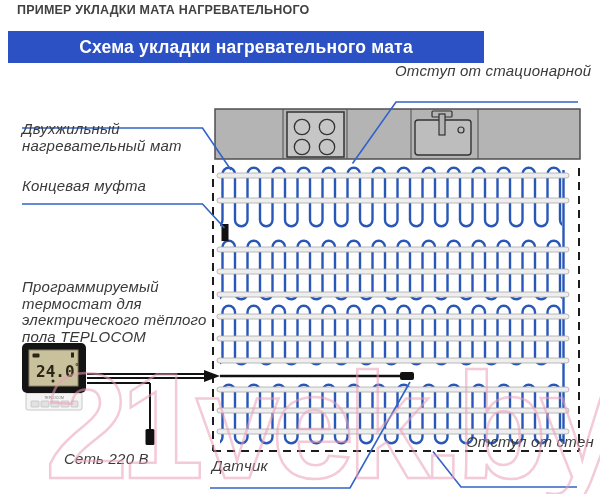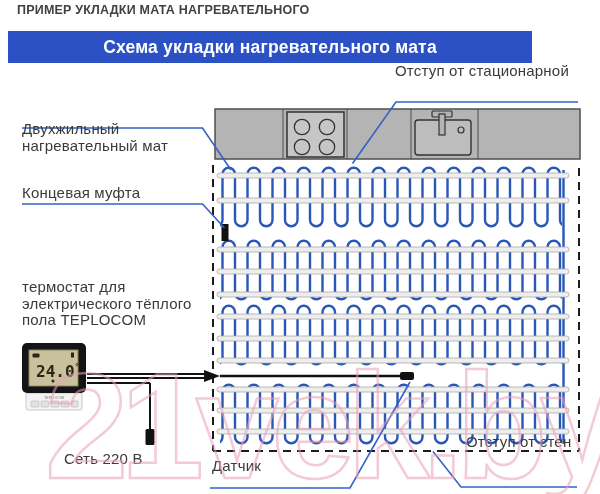--- a/index.html
+++ b/index.html
@@ -1,26 +1,26 @@
 <!DOCTYPE html>
 <html><head>
 <meta charset="utf-8">
 <style>
   html,body{margin:0;padding:0;}
   body{width:600px;height:494px;position:relative;overflow:hidden;background:#ffffff;
        font-family:"Liberation Sans", sans-serif;}
   .page-title{position:absolute;left:4px;top:3px;font-size:12.5px;font-weight:bold;
               color:#414141;letter-spacing:.2px;padding-left:13px;}
-  .banner{position:absolute;left:8px;top:31px;width:524px;height:32px;background:#2b51c4;
+  .banner{position:absolute;left:8px;top:31px;width:476px;height:32px;background:#2b51c4;
           display:flex;align-items:center;justify-content:center;}
   .banner-title{color:#ffffff;font-weight:bold;font-size:17.5px;letter-spacing:.2px;}
   .diagram-svg{position:absolute;left:0;top:0;width:600px;height:494px;}
-  .lbl{position:absolute;font-size:15px;line-height:16.5px;color:#3a3a3a;letter-spacing:.2px;}
+  .lbl{position:absolute;font-size:15px;line-height:16.5px;color:#3a3a3a;letter-spacing:.2px;font-style:italic;}
   .lbl-mat{left:22px;top:89px;margin-top:32px;}
-  .lbl-coupling{left:22px;top:185px;}
+  .lbl-coupling{left:22px;top:178px;}
   .lbl-furn{left:395px;top:63px;}
   .lbl-thermo{left:22px;top:279px;}
   .lbl-power{left:64px;top:451px;}
   .lbl-sensor{left:212px;top:458px;}
   .lbl-wall{left:466px;top:434px;}
   .watermark-svg{position:absolute;left:0;top:0;width:600px;height:494px;z-index:10;
                  pointer-events:none;}
 </style>
 </head>
 <body>
@@ -148,20 +148,21 @@
   <div>нагревательный мат</div>
 </div>
 
 <div class="lbl lbl-coupling">Концевая муфта</div>
 
 <div class="lbl lbl-furn">
   <div>Отступ от стационарной</div>
 </div>
 
 <div class="lbl lbl-thermo">
+  <div>Программируемый</div>
   <div>термостат для</div>
   <div>электрического тёплого</div>
   <div>пола TEPLOCOM</div>
 </div>
 
 <div class="lbl lbl-power">Сеть 220 В</div>
 
 <div class="lbl lbl-sensor">
   <div>Датчик</div>
 </div>

